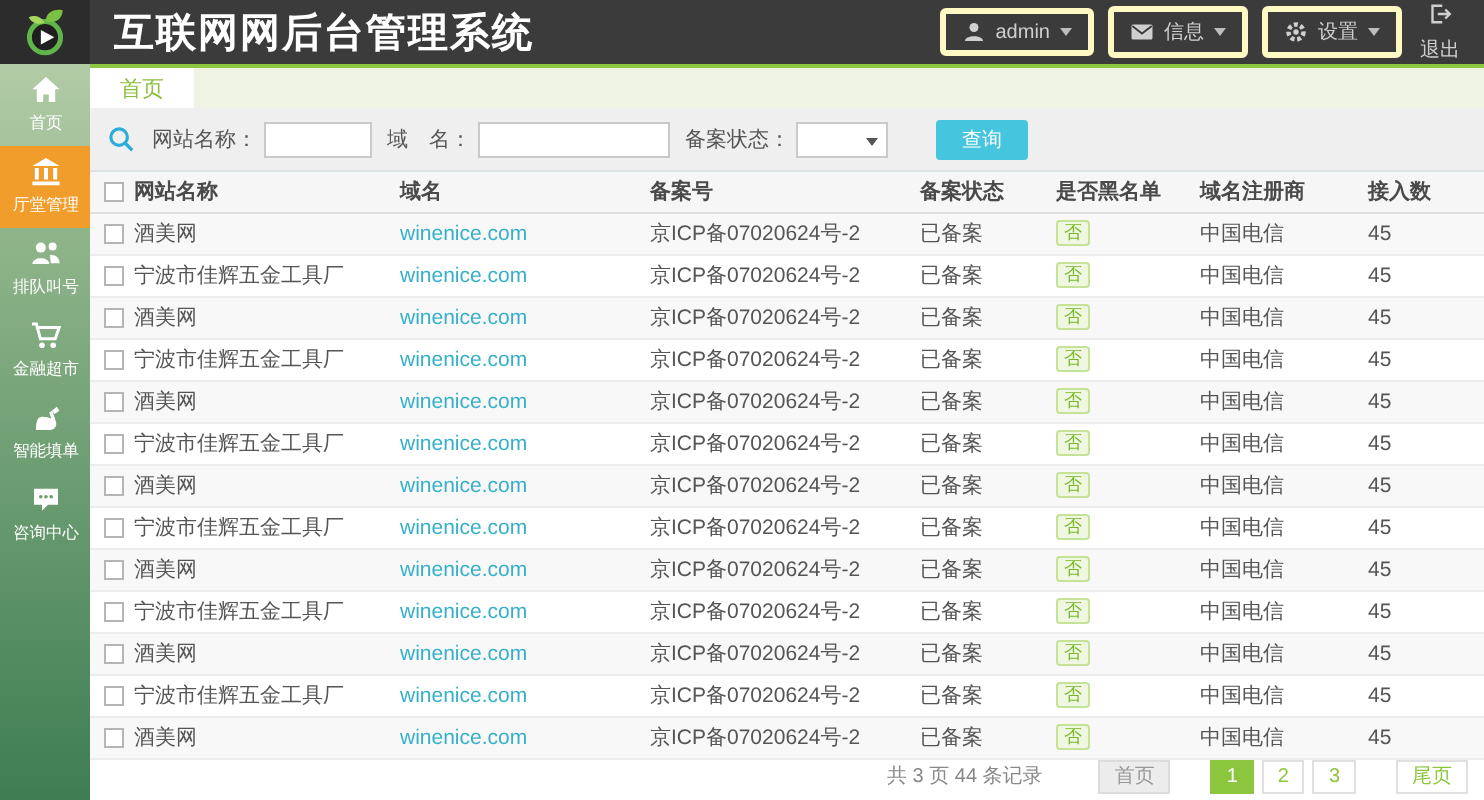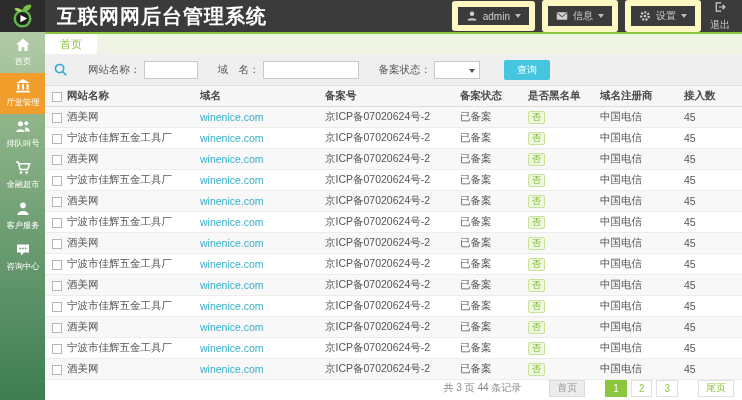--- a/index.html
+++ b/index.html
@@ -4,41 +4,41 @@
 <style>
   * { box-sizing: border-box; margin: 0; padding: 0; }
   html,body { width:742px; height:400px; overflow:hidden; }
   body { font-family:"Liberation Sans","DejaVu Sans",sans-serif; background:#fff; font-size:11px; }
 
   
   .hdr { height:32px; background:#3b3b3b; display:flex; align-items:center; }
   .logo-block { width:45px; height:32px; background:#2c2c2c; display:flex; align-items:center; justify-content:center; flex:0 0 45px; }
   .app-title { color:#fff; font-size:20px; font-weight:bold; margin-left:12px; letter-spacing:1px; }
   .hdr-right { margin-left:auto; display:flex; align-items:center; gap:7px; padding-right:10px; }
-  .hdr-btn { display:flex; align-items:center; gap:5px; border:6px solid #fef9c3; border-radius:3px; padding:3px 8px; color:#cfcfcf; font-size:10px; cursor:pointer; background:transparent; }
+  .hdr-btn { display:flex; align-items:center; gap:5px; border:3px solid #fef9c3; border-radius:3px; padding:3px 8px; color:#cfcfcf; font-size:10px; cursor:pointer; background:transparent; }
   .hdr-btn.plain { border:none; padding:3px 2px;flex-direction:column; }
   .caret { width:0; height:0; border-left:3px solid transparent; border-right:3px solid transparent; border-top:4px solid #bdbdbd; }
 
   
   .main { display:flex; height:368px; }
   .sidebar { width:45px; flex:0 0 45px; background:linear-gradient(#a8c59b,#3e7d52); display:flex; flex-direction:column; }
   .sb-item { display:flex; flex-direction:column; align-items:center; padding:4px 0 5px; cursor:pointer; }
   .sb-item.home { background:rgba(255,255,255,0.10); }
   .sb-item.active { background:#f09d2c; }
   .sb-label { color:#fff; font-size:9px; margin-top:1px; white-space:nowrap; transform:scale(.92); }
   .sb-icon { height:18px; display:flex; align-items:center; }
 
   .content { flex:1; display:flex; flex-direction:column; background:#fff; min-width:0; }
   .green-line { height:2px; background:#8dc63f; flex:0 0 2px; }
   .tabbar { height:20px; background:#eef3e3; display:flex; flex:0 0 20px; }
   .tab { background:#fff; color:#8cbf3f; font-size:11px; padding:3px 15px 0; cursor:pointer; }
 
   
   .searchbar { height:32px; flex:0 0 32px; background:#efefef; border-bottom:1px solid #dbe2e5; display:flex; align-items:center; padding:0 8px; color:#555; font-size:10.5px; }
-  .searchbar .lbl { margin:0 3px 0 20px; white-space:nowrap;text-align:right; }
+  .searchbar .lbl { margin:0 3px 0 8px; white-space:nowrap;text-align:right; }
   .txt { height:18px; border:1px solid #c9c9c9; background:#fff; font-size:10px; padding:0 3px; width:54px; }
   .txt.wide { width:96px; }
   .select-box { width:46px; height:18px; border:1px solid #c9c9c9; background:#fff; position:relative; cursor:pointer; }
   .select-box .caret { position:absolute; right:4px; top:7px; border-top-color:#555; }
   .btn { height:20px; border:none; color:#fff; font-size:10px; padding:0 13px; border-radius:2px; cursor:pointer; }
   .btn.query { background:#45c6de; margin-left:24px; }
   .btn.adv { background:#8cc63f; margin-left:14px; }
 
   
   table { width:100%; border-collapse:collapse; table-layout:fixed; color:#555; }
@@ -140,25 +140,25 @@
             <path d="M1 2 H3.2 L5.2 9.4 H12.6 L14.6 3.8 H4" fill="none" stroke="#fff" stroke-width="1.5"></path>
             <circle cx="6" cy="12.6" r="1.4" fill="#fff"></circle>
             <circle cx="11.6" cy="12.6" r="1.4" fill="#fff"></circle>
           </svg>
         </span>
         <span class="sb-label">金融超市</span>
       </div>
       <div class="sb-item">
         <span class="sb-icon">
           <svg width="18" height="16" viewBox="0 0 16 16">
-            <circle cx="8" cy="4.4" r="2.8" fill="#fff"></circle>
-            <path d="M2.4 14 C2.4 8.8 13.6 8.8 13.6 14 Z" fill="#fff"></path>
-          </svg>
-        </span>
-        <span class="sb-label">客户服务</span>
+            <path d="M3 14 L10 14 C12.2 14 13.6 12 13 10 L11.2 4.4 L9.6 5.2 L10.6 8.2 C9 7.6 5.2 6.6 4.1 8.2 C3 9.8 3 12 3 14 Z" fill="#fff"></path>
+            <path d="M11 4.2 L13.4 2.4 L14.7 4.4 L12.3 6 Z" fill="#fff"></path>
+          </svg>
+        </span>
+        <span class="sb-label">智能填单</span>
       </div>
       <div class="sb-item">
         <span class="sb-icon">
           <svg width="18" height="16" viewBox="0 0 16 16">
             <path d="M2 2.4 H14 V10.4 H9 L6 13.4 V10.4 H2 Z" fill="#fff"></path>
             <circle cx="5.4" cy="6.4" r="0.9" fill="#6aa06a"></circle>
             <circle cx="8" cy="6.4" r="0.9" fill="#6aa06a"></circle>
             <circle cx="10.6" cy="6.4" r="0.9" fill="#6aa06a"></circle>
           </svg>
         </span>

